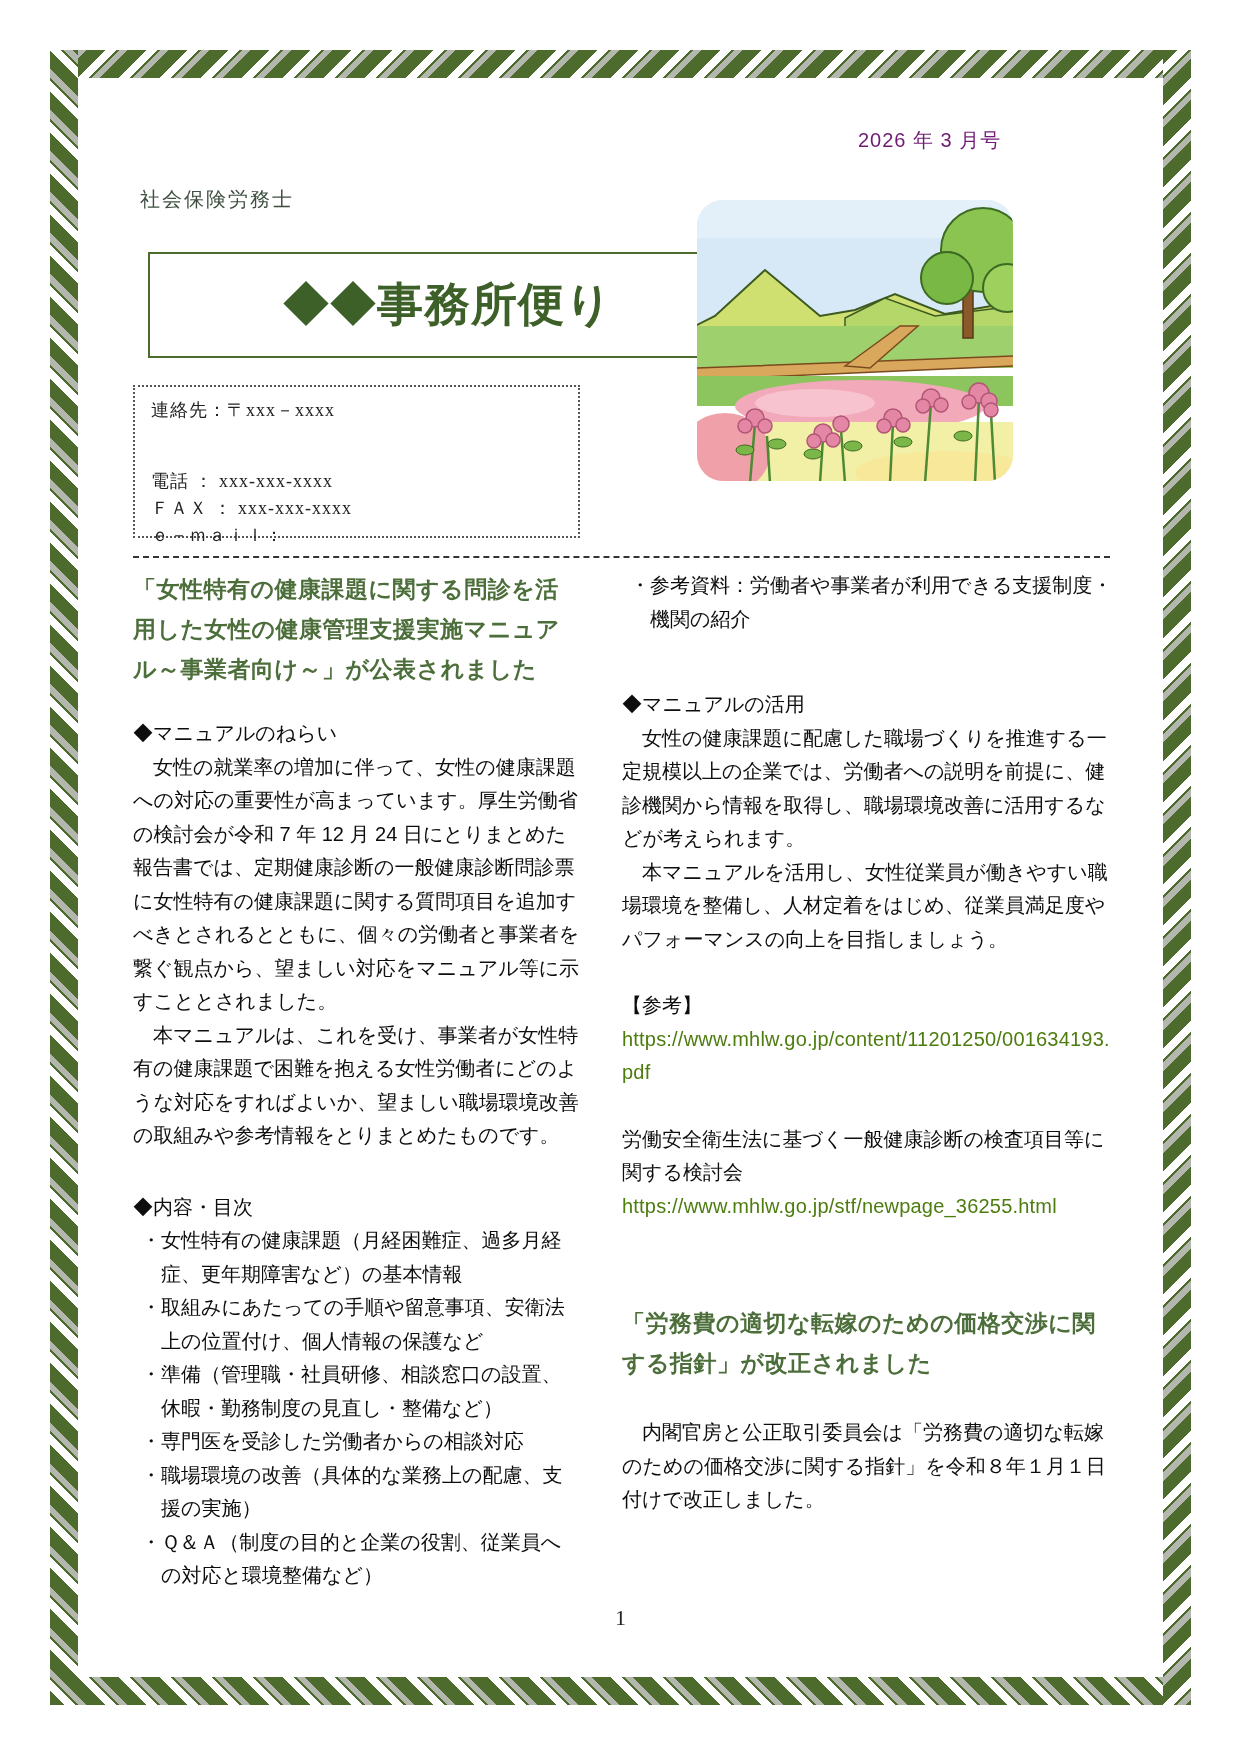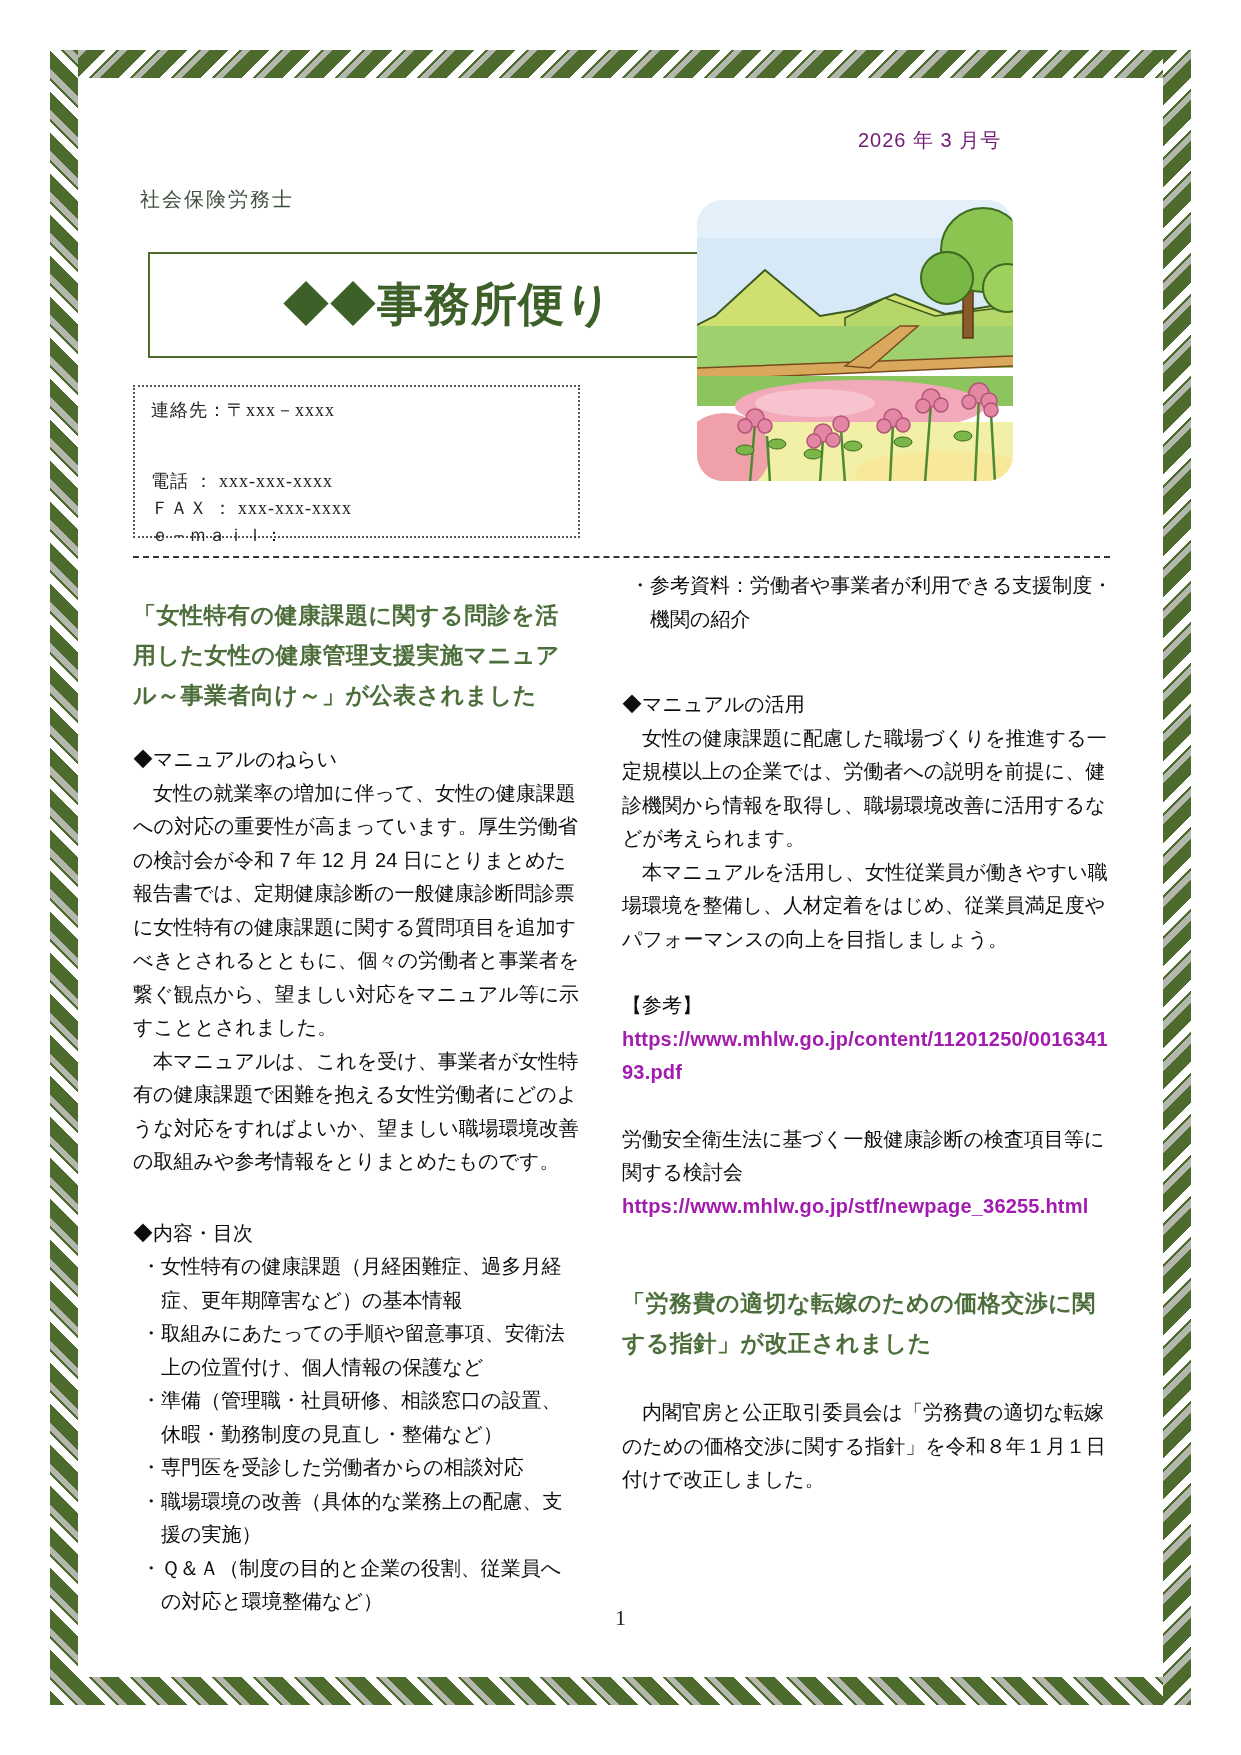--- a/index.html
+++ b/index.html
@@ -91,42 +91,42 @@
     width: 980px;
     display: flex; gap: 42px;
     padding-top: 6px;
   }
   .col { font-size: 20px; line-height: 33.5px; color: #0d0d0d; }
   .col.left  { width: 447px; }
   .col.right { width: 491px; }
 
   .green-headline {
     font-size: 23px; font-weight: bold; line-height: 40px;
-    color: #4c6e3a; letter-spacing: 0.5px; margin-top: 26px;
-  }
-  .green-headline.second { margin-top: 60px; }
+    color: #4c6e3a; letter-spacing: 0.5px;
+  }
+  .green-headline.second { margin-top: 80px; }
 
   .sect-heading { font-weight: normal; }
   .mt1 { margin-top: 52px; }
   .mt-aim { margin-top: 28px; }
   .mt-toc { margin-top: 38px; }
 
   .para { text-indent: 1em; }
   .bullets { list-style: none; }
   .bullets li {
     margin-left: 0.4em;
     padding-left: 1em;
     text-indent: -1em;
   }
   .ref-heading { margin-top: 33px; }
   .ref-title { }
   .ref-title.gap { margin-top: 33px; }
   .url {
-    font-weight: 700; letter-spacing: 0.2px;
-    word-break: break-all; color: #a21caf;
+    font-weight: 400; letter-spacing: 0.2px;
+    word-break: break-all; color: #4d7c0f;
   }
   .art2-para { margin-top: 33px; text-indent: 1em; }
 
   .page-number {
     position: absolute; left: 0; top: 1605px; width: 1241px;
     text-align: center;
     font-family: "Liberation Serif", serif;
     font-size: 22px; color: #222;
   }
 </style>

